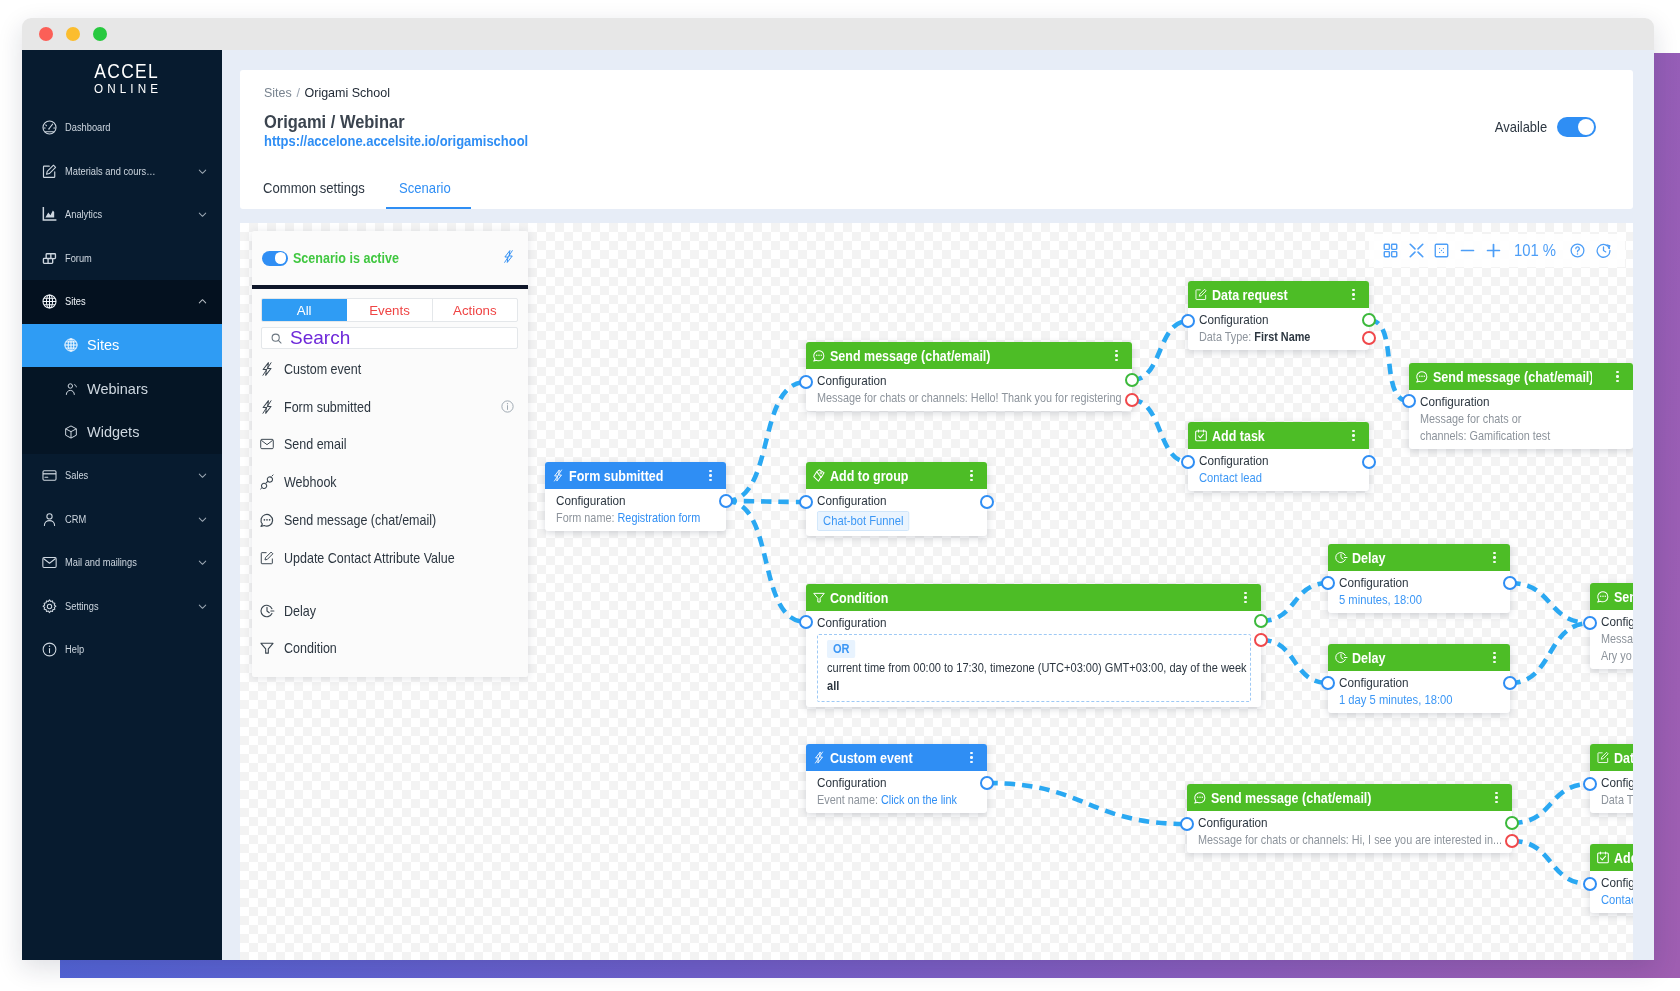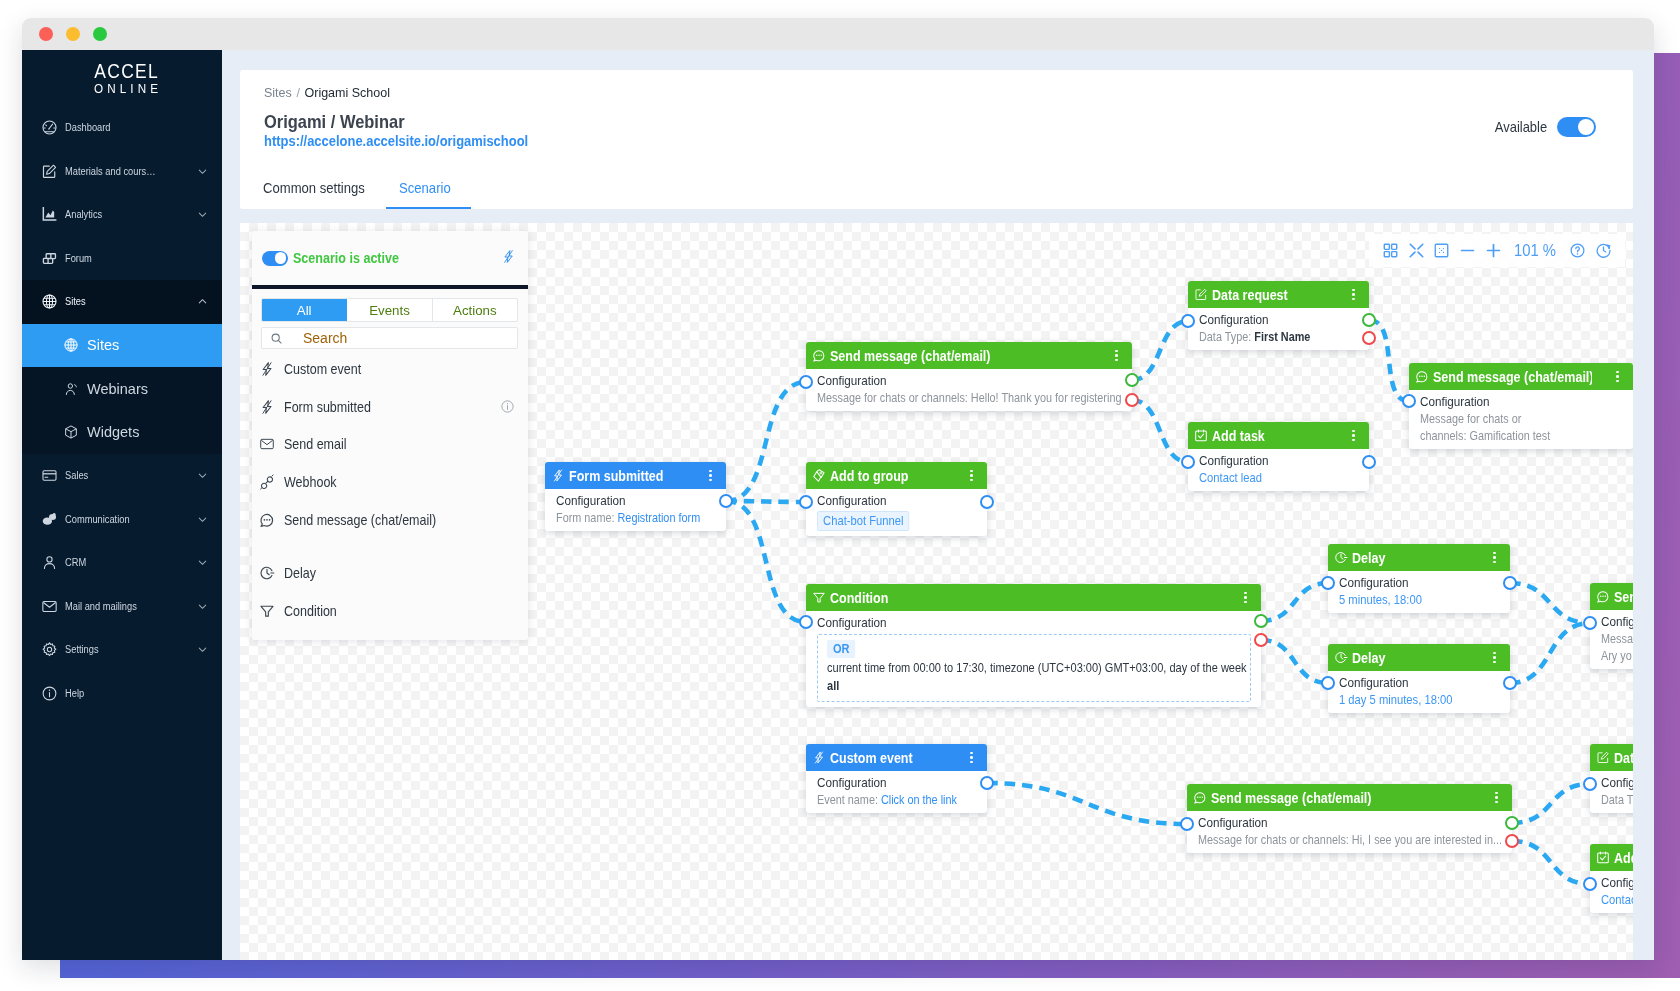--- a/index.html
+++ b/index.html
@@ -113,26 +113,26 @@
 
   
   .panel{position:absolute;left:12px;top:8px;width:276px;background:#fbfbfb;border-radius:2px;
      box-shadow:0 1px 8px rgba(40,50,70,.13);}
   .ptop{height:54px;display:flex;align-items:center;padding:0 12px 0 10px;border-bottom:4px solid #0f172a;}
   .stgl{width:26px;height:15px;border-radius:8px;background:#2f8ef4;position:relative;flex:none;}
   .stgl:after{content:"";position:absolute;right:1.8px;top:1.8px;width:11.4px;height:11.4px;border-radius:50%;background:#fff;}
   .sact{font-size:14.1px;font-weight:bold;color:#40c740;margin-left:5px;flex:1;
         transform:scaleX(.89);transform-origin:0 50%;white-space:nowrap;}
   .seg{display:flex;margin:9px 10px 0 9px;height:22px;border-radius:2px;overflow:hidden;border:1px solid #e4e7ea;background:#fff;}
-  .seg div{flex:1;display:flex;align-items:center;justify-content:center;font-size:13.3px;color:#4d7c0f;
+  .seg div{flex:1;display:flex;align-items:center;justify-content:center;font-size:13.3px;color:#ef4444;
            border-right:1px solid #e4e7ea;cursor:pointer;}
   .seg div:last-child{border-right:none;}
   .seg div.on{background:#2f9cf4;color:#fff;border-color:#2f9cf4;}
   .srch{margin:5px 10px 0 9px;height:20px;border:1px solid #e4e7ea;border-radius:2px;display:flex;align-items:center;padding:0 8px;background:#fff;}
-  .srch .sph{font-size:14px;color:#a16207;margin-left:20px;}
+  .srch .sph{font-size:19px;color:#6d28d9;margin-left:7px;}
   .plist{padding:1px 0 10px 0;}
   .pitem{display:flex;align-items:center;height:37.8px;padding:0 13px 0 7px;font-size:13.9px;color:#2c3640;cursor:pointer;}
   .pitem .pi{width:16px;height:16px;margin-right:9px;flex:none;display:flex;align-items:center;justify-content:center;color:#39434d;}
   .pitem .plab{flex:1;transform:scaleX(.9);transform-origin:0 50%;white-space:nowrap;}
   .psplit{height:15px;}
 </style>
 </head>
 <body>
 
 <div class="gradwrap"></div>
@@ -264,35 +264,20 @@
             <span class="ni">
               <span style="display:inline-flex;align-items:center;justify-content:center;">
                 <svg viewBox="0 0 24 24" width="17" height="17" fill="none" stroke="currentColor" stroke-width="1.5">
                   <rect x="2.8" y="5.4" width="18.4" height="13.2" rx="1.6"></rect>
                   <path d="M2.8 9.6h18.4" stroke-width="1.8"></path>
                   <path d="M5.6 14.6h4" stroke-linecap="round"></path>
                 </svg>
               </span>
             </span>
             <span class="nlabel">Sales</span>
-            <span class="chev"><svg viewBox="0 0 24 24" width="11" height="11" fill="none" stroke="currentColor" stroke-width="2.2">
-                <path d="M5 9l7 7 7-7" stroke-linecap="round" stroke-linejoin="round"></path>
-              </svg></span>
-          </div>
-          <div class="navitem">
-            <span class="ni">
-              <span style="display:inline-flex;align-items:center;justify-content:center;">
-                <svg viewBox="0 0 24 24" width="17" height="17" fill="currentColor">
-                  <ellipse cx="9" cy="14.2" rx="6.6" ry="5.2"></ellipse>
-                  <ellipse cx="16.3" cy="8.4" rx="5" ry="4.2"></ellipse>
-                  <circle cx="18.6" cy="4.6" r="1.9"></circle>
-                </svg>
-              </span>
-            </span>
-            <span class="nlabel">Communication</span>
             <span class="chev"><svg viewBox="0 0 24 24" width="11" height="11" fill="none" stroke="currentColor" stroke-width="2.2">
                 <path d="M5 9l7 7 7-7" stroke-linecap="round" stroke-linejoin="round"></path>
               </svg></span>
           </div>
           <div class="navitem">
             <span class="ni">
               <span style="display:inline-flex;align-items:center;justify-content:center;">
                 <svg viewBox="0 0 24 24" width="17" height="17" fill="none" stroke="currentColor" stroke-width="1.5">
                   <circle cx="12" cy="7.6" r="3.7"></circle>
                   <path d="M4.8 20.4c0-4 3.2-6.8 7.2-6.8s7.2 2.8 7.2 6.8" stroke-linecap="round"></path>
@@ -829,20 +814,31 @@
                     <svg viewBox="0 0 24 24" width="16" height="16" fill="none" stroke="currentColor" stroke-width="1.75">
                       <path d="M5.1 18.1A8.7 8.7 0 1 1 8 20.3l-5 1.2z" stroke-linejoin="round"></path>
                       <circle cx="8.1" cy="11.7" r="1.25" fill="currentColor" stroke="none"></circle>
                       <circle cx="12" cy="11.7" r="1.25" fill="currentColor" stroke="none"></circle>
                       <circle cx="15.9" cy="11.7" r="1.25" fill="currentColor" stroke="none"></circle>
                     </svg>
                   </span>
                 </span>
                 <span class="plab">Send message (chat/email)</span>
               </div>
+              <div class="pitem">
+                <span class="pi" style="color:#3c4751">
+                  <span style="display:inline-flex;align-items:center;justify-content:center;">
+                    <svg viewBox="0 0 24 24" width="16" height="16" fill="none" stroke="currentColor" stroke-width="1.5">
+                      <path d="M20 13.4v6.2a1 1 0 0 1-1 1H4.4a1 1 0 0 1-1-1V5a1 1 0 0 1 1-1h6.3" stroke-linecap="round"></path>
+                      <path d="M18.2 3.1l2.6 2.6-8.4 8.4-3.4.8.8-3.4z" stroke-linejoin="round"></path>
+                    </svg>
+                  </span>
+                </span>
+                <span class="plab">Update Contact Attribute Value</span>
+              </div>
               <div class="psplit"></div>
               <div class="pitem">
                 <span class="pi" style="color:#3c4751">
                   <span style="display:inline-flex;align-items:center;justify-content:center;">
                     <svg viewBox="0 0 24 24" width="16" height="16" fill="none" stroke="currentColor" stroke-width="1.7">
                       <path d="M19.4 8.5A8.6 8.6 0 1 0 19.4 15.6" stroke-linecap="round"></path>
                       <path d="M17.7 12h4.6" stroke-linecap="round" stroke-width="1.7"></path>
                       <path d="M12 6.6V12l3.4 2.6" stroke-linecap="round" stroke-linejoin="round" stroke-width="1.7"></path>
                     </svg>
                   </span>

